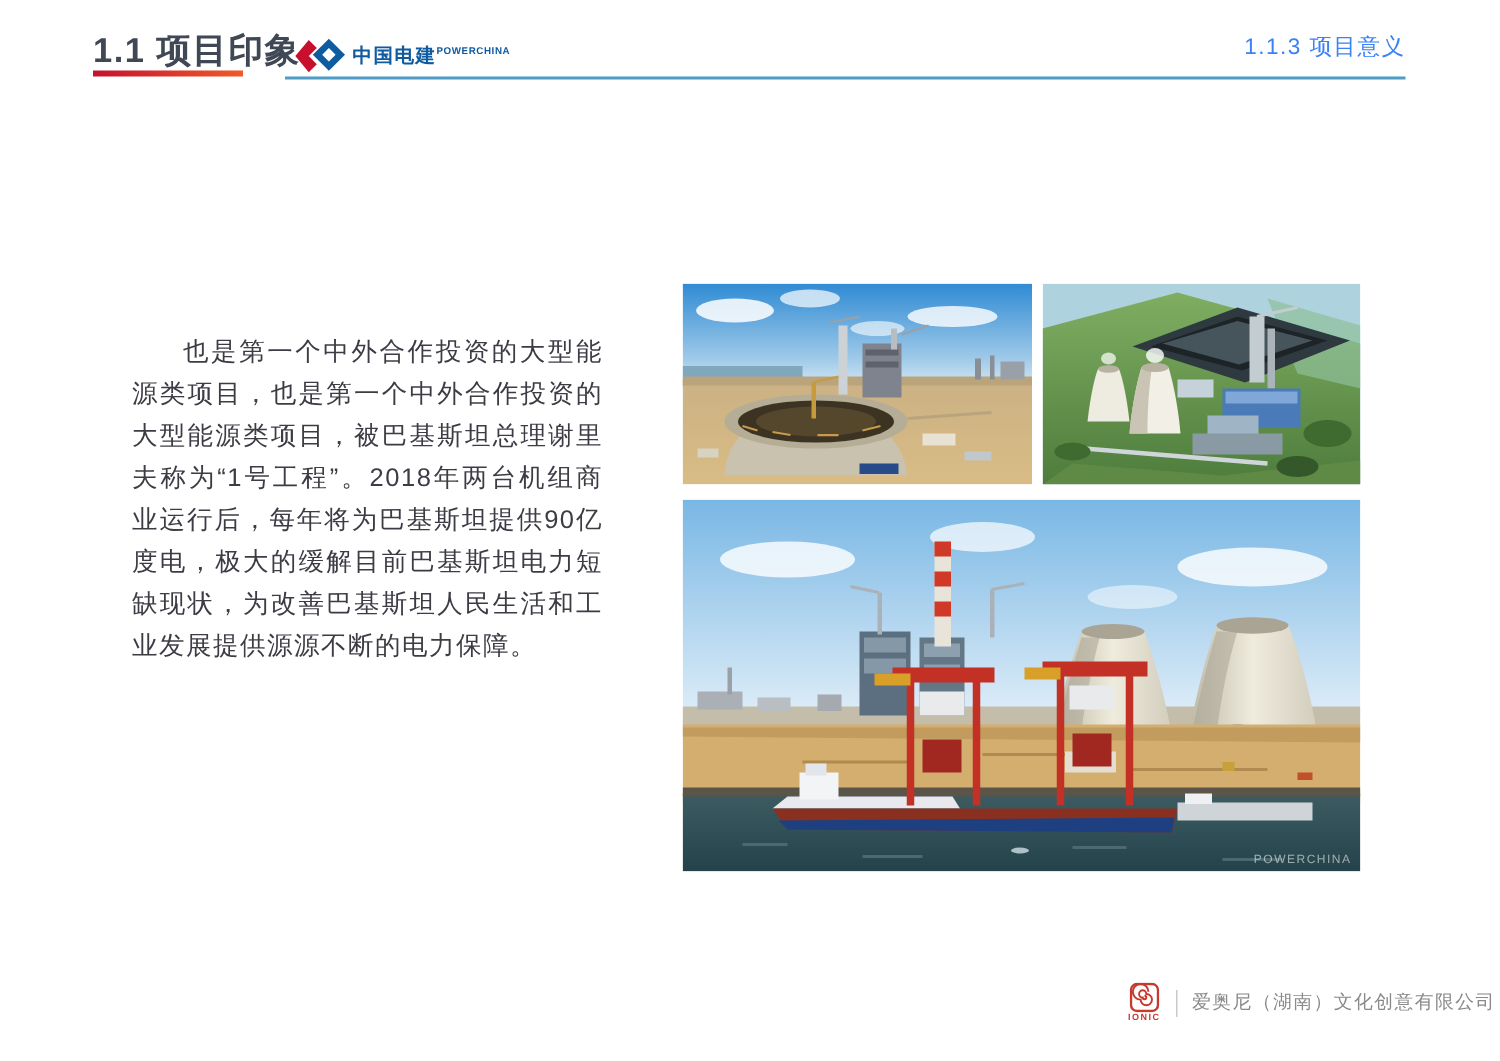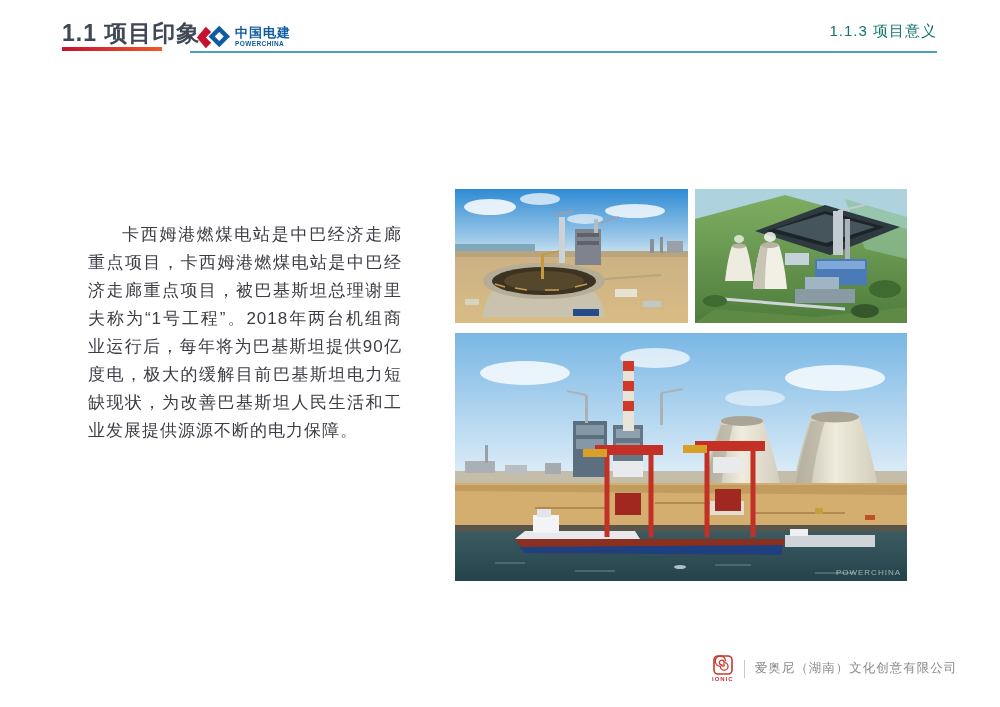--- a/index.html
+++ b/index.html
@@ -10,28 +10,28 @@
   
   .section-title{
     position:absolute;left:62px;top:18px;font-size:23px;font-weight:bold;
     color:#3f4854;letter-spacing:1px;
   }
   .title-underline{
     position:absolute;left:62px;top:47px;width:100px;height:4px;
     background:linear-gradient(90deg,#c41230,#f05a28);
   }
   .brand{position:absolute;left:196px;top:22px;display:flex;align-items:center;gap:5px;}
-  .brand-text{display:flex;flex-direction:column;line-height:1;}
+  .brand-text{display:flex;flex-direction:row;line-height:1;}
   .brand-cn{font-size:13px;font-weight:bold;color:#0f5ba0;letter-spacing:1px;}
   .brand-en{font-size:6.5px;font-weight:bold;color:#0f5ba0;margin-top:2px;letter-spacing:.4px;}
   .header-rule{
     position:absolute;left:190px;top:51px;width:747px;height:2px;background:#4f9dc6;
   }
   .page-label{
-    position:absolute;top:22px;right:63px;font-size:15px;color:#0f766e;letter-spacing:1px;
+    position:absolute;top:22px;right:63px;font-size:15px;color:#3b82f6;letter-spacing:1px;
   }
   
   .content-heading{
     position:absolute;left:98px;top:180px;font-size:21px;font-weight:bold;color:#3a3a3a;
     letter-spacing:1px;
   }
   .content-paragraph{
     position:absolute;left:88px;top:221px;width:314px;
     font-size:17px;line-height:28px;color:#3c3c44;letter-spacing:1px;
     text-align:justify;text-indent:2em;
@@ -44,21 +44,21 @@
   .photo{position:absolute;overflow:hidden;}
   .photo svg{display:block;}
   #photo-construction{left:455px;top:189px;width:233px;height:134px;}
   #photo-render{left:695px;top:189px;width:212px;height:134px;}
   #photo-port{left:455px;top:333px;width:452px;height:248px;}
   .watermark{
     position:absolute;right:6px;bottom:4px;font-size:8px;color:rgba(255,255,255,.55);
     letter-spacing:1px;
   }
   
-  .footer{position:absolute;left:712px;top:655px;display:flex;align-items:center;}
+  .footer{position:absolute;left:752px;top:655px;display:flex;align-items:center;}
   .ionic-logo{display:flex;flex-direction:column;align-items:center;margin-right:10px;}
   .ionic-text{font-size:6px;font-weight:bold;color:#c8392e;letter-spacing:1px;margin-top:1px;}
   .footer-divider{width:1px;height:18px;background:#c9c9c9;margin-right:10px;}
   .company{font-size:12.5px;color:#8a8a8a;letter-spacing:1px;}
 </style>
 </head>
 <body>
 
 <div class="page">
 
@@ -73,21 +73,21 @@
     </svg>
     <div class="brand-text">
       <span class="brand-cn">中国电建</span>
       <span class="brand-en">POWERCHINA</span>
     </div>
   </div>
 
   <div class="header-rule"></div>
   <div class="page-label">1.1.3 项目意义</div>
 
-  <div class="content-paragraph">卡西姆港燃煤电站是中巴经济走廊重点项目，卡西姆港燃煤电站是中巴经济走廊重点项目，被巴基斯坦总理谢里夫称为“1号工程”。2018年两台机组商业运行后，每年将为巴基斯坦提供90亿度电，极大的缓解目前巴基斯坦电力短缺现状，为改善巴基斯坦人民生活和工业发展提供源源不断的电力保障。</div>
+  <div class="content-paragraph">也是第一个中外合作投资的大型能源类项目，也是第一个中外合作投资的大型能源类项目，被巴基斯坦总理谢里夫称为“1号工程”。2018年两台机组商业运行后，每年将为巴基斯坦提供90亿度电，极大的缓解目前巴基斯坦电力短缺现状，为改善巴基斯坦人民生活和工业发展提供源源不断的电力保障。</div>
 
   <div class="photo" id="photo-construction">
     <svg width="233" height="134" viewBox="0 0 233 134">
       <defs>
         <linearGradient id="sky1" x1="0" y1="0" x2="0" y2="1">
           <stop offset="0" stop-color="#2f8bd4"></stop>
             <stop offset=".7" stop-color="#9cc8e8"></stop>
             <stop offset="1" stop-color="#d8e9f4"></stop>
         </linearGradient>
         <linearGradient id="sand1" x1="0" y1="0" x2="0" y2="1">

